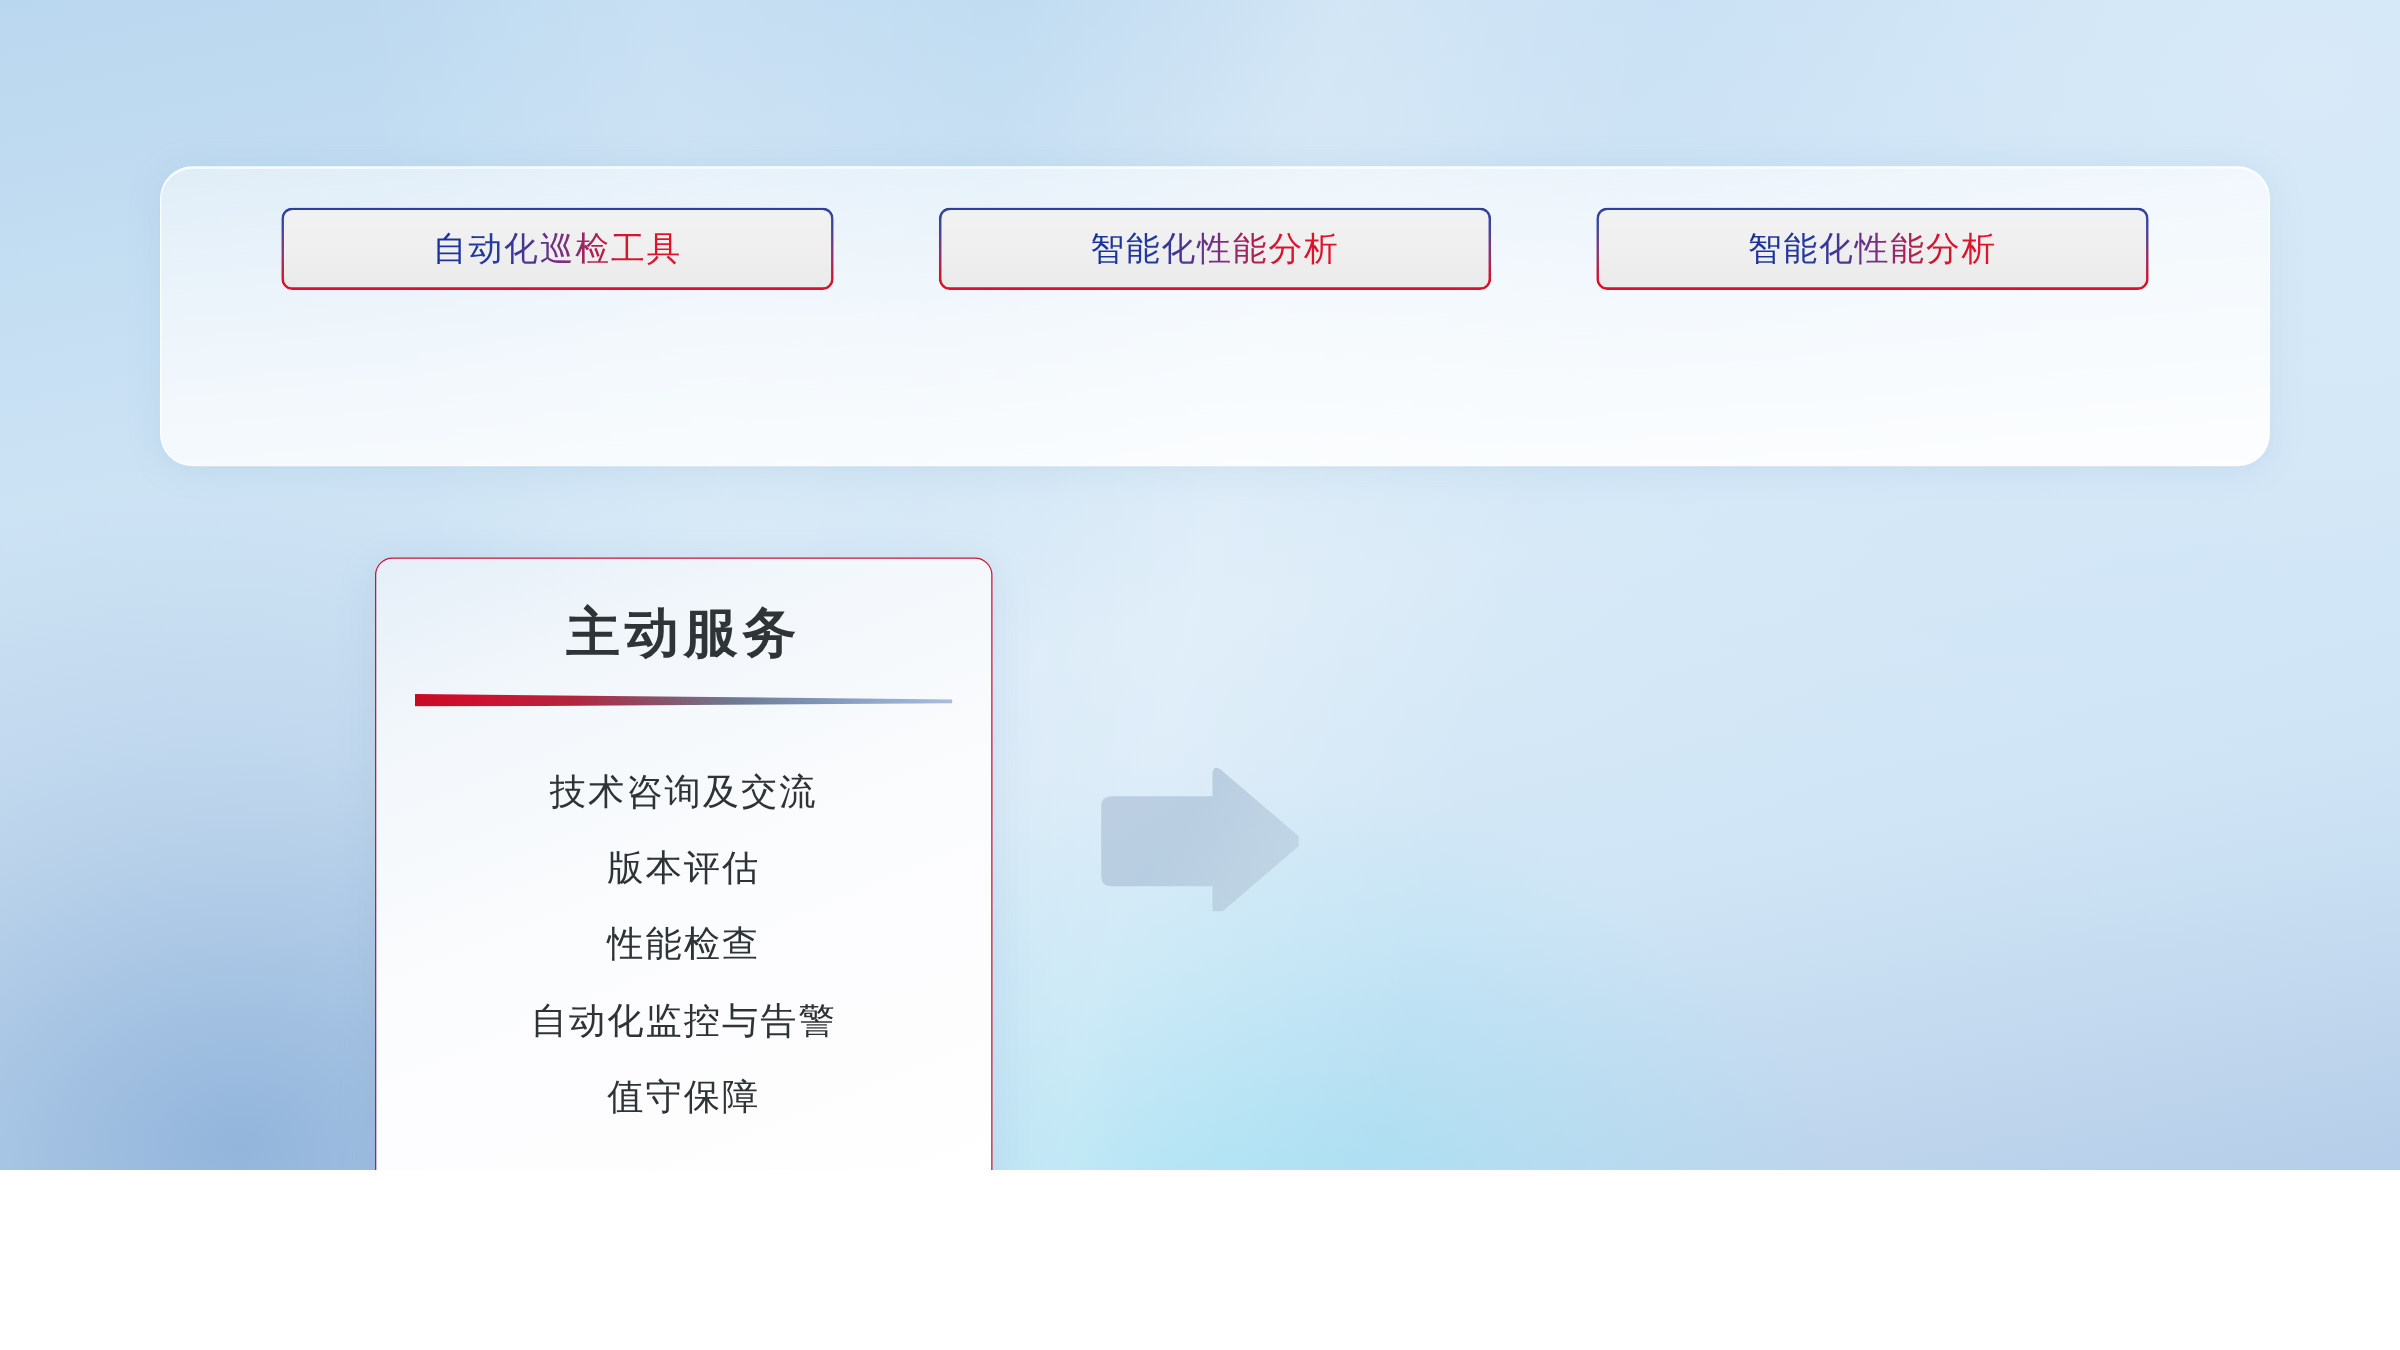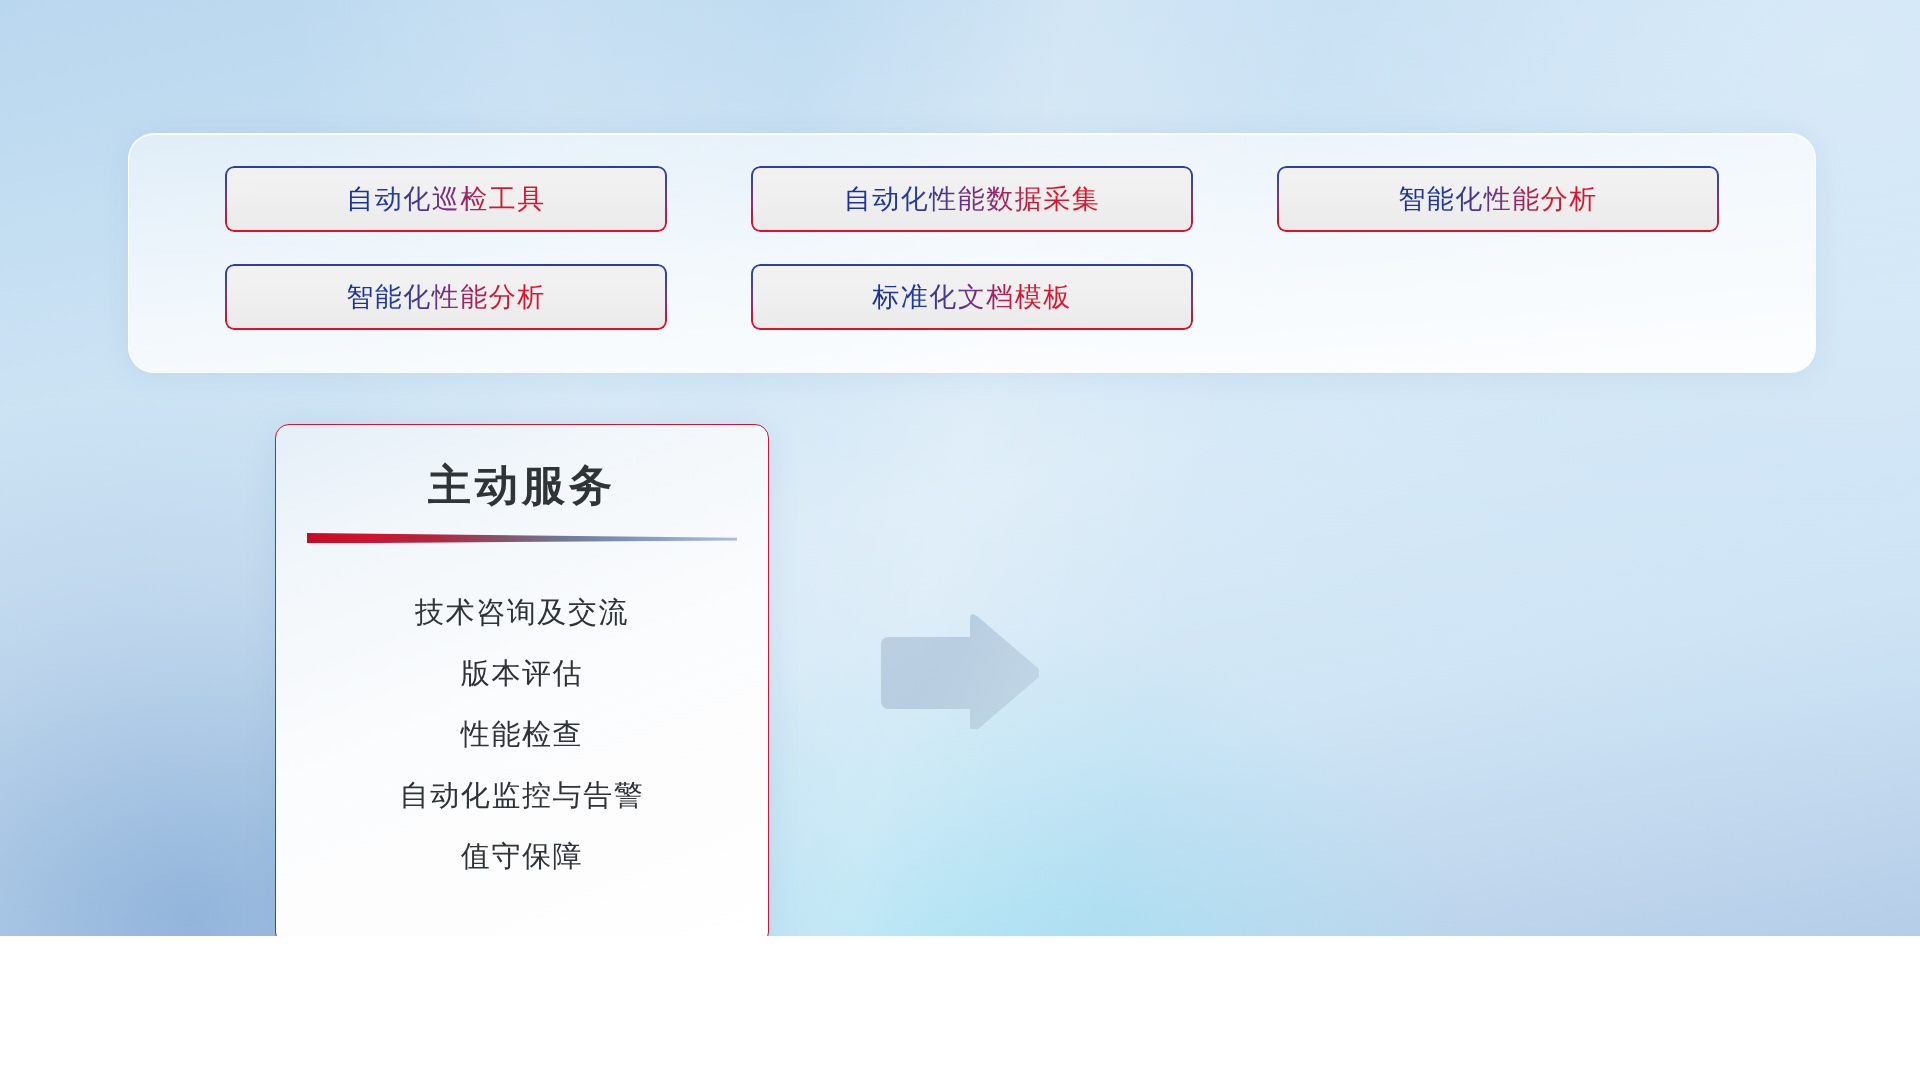--- a/index.html
+++ b/index.html
@@ -100,21 +100,21 @@
     border-radius: 14px;
     border: 1.6px solid #cf1434;
     background: linear-gradient(158deg, #e5eff8 0%, #f2f7fb 22%, #fbfcfd 52%, #fdfdfe 78%, #ffffff 100%);
     box-shadow: 0 6px 30px rgba(110,150,195,0.18);
     box-sizing: border-box;
     display: flex;
     flex-direction: column;
     align-items: center;
     overflow: hidden;
   }
-  #card-proactive { left: 275px; }
+  #card-proactive { left: 300px; margin-top: 22px; }
   #card-reactive  { left: 1133px; }
 
   .card-title {
     margin-top: 36px;
     font-size: 43px;
     font-weight: 700;
     color: #2f3437;
     letter-spacing: 4px;
     line-height: 1.15;
     white-space: nowrap;
@@ -167,35 +167,29 @@
 <div id="stage">
 
   <div class="bg-sheen"></div>
 
   <div id="top-panel">
 
     <div class="chip">
       <span class="chip-label">自动化巡检工具</span>
     </div>
 
-    <div class="chip">
-      <span class="chip-label">自动化性能数据采集</span>
-    </div>
 
     <div class="chip">
       <span class="chip-label">智能化性能分析</span>
     </div>
 
     <div class="chip">
       <span class="chip-label">智能化性能分析</span>
     </div>
 
-    <div class="chip">
-      <span class="chip-label">标准化文档模板</span>
-    </div>
 
 
   </div>
 
   <div id="card-proactive" class="card">
     <div class="card-title">主动服务</div>
     <div class="card-divider"></div>
     <ul class="card-list">
       <li class="card-list-item">技术咨询及交流</li>
       <li class="card-list-item">版本评估</li>

